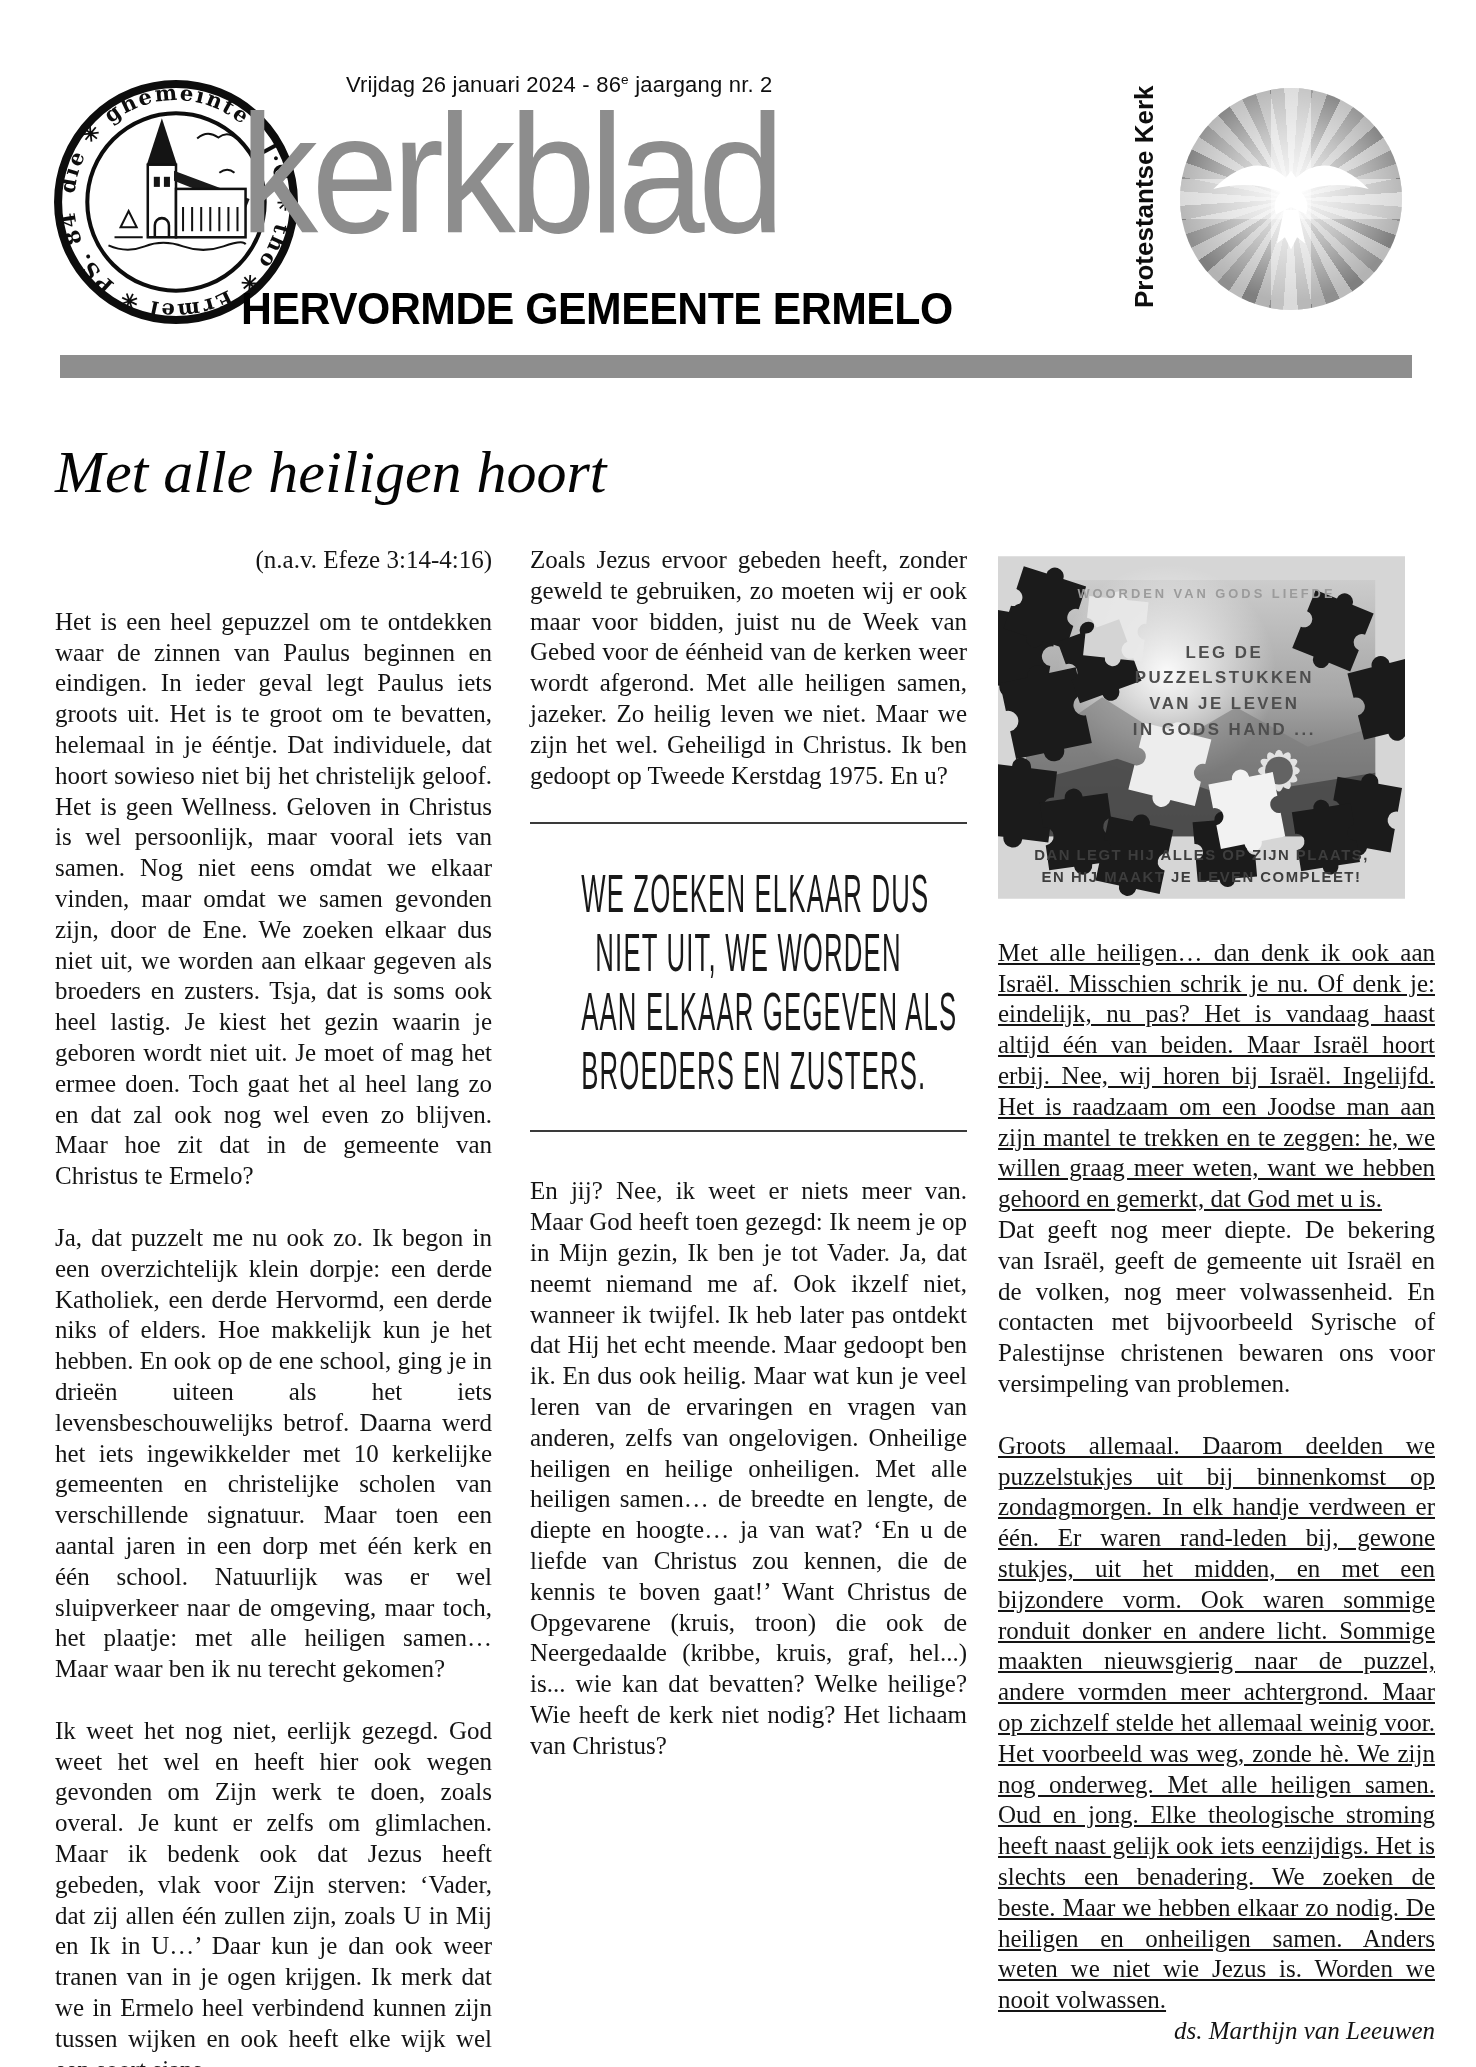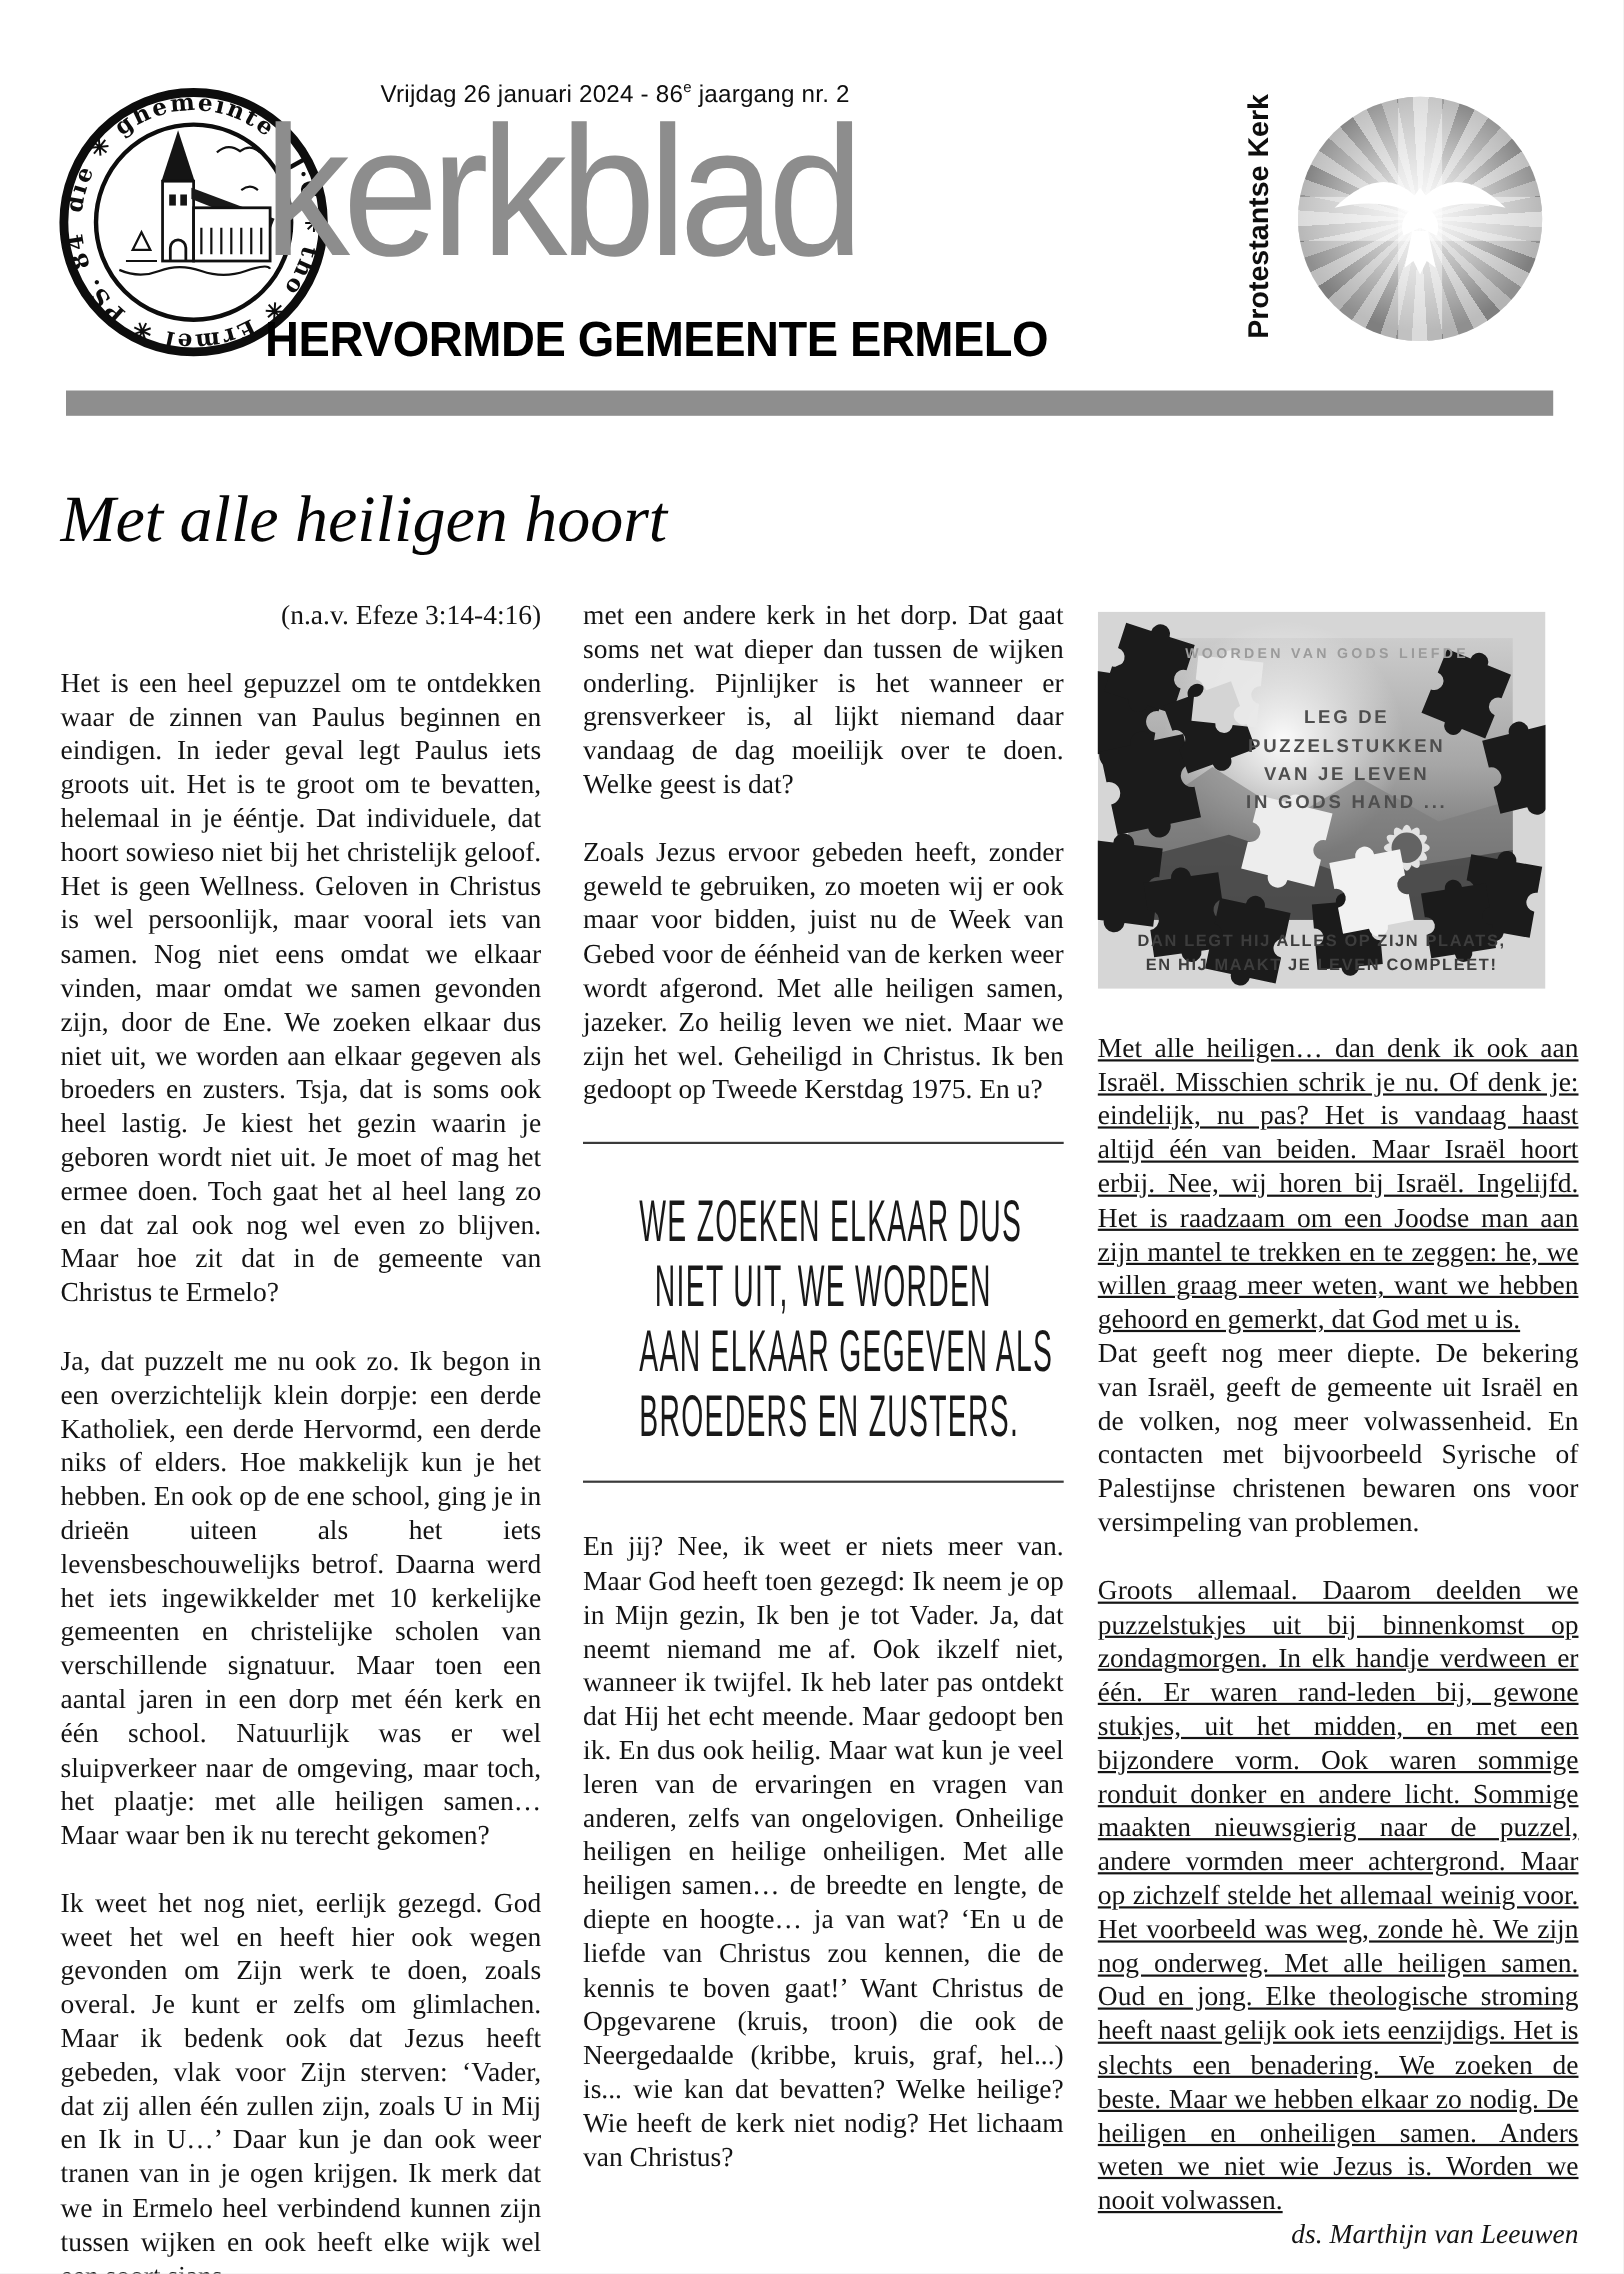--- a/index.html
+++ b/index.html
@@ -107,21 +107,20 @@
   <h1 class="headline">Met alle heiligen hoort</h1>
 
   <div class="col col-1">
     <p class="reference">(n.a.v. Efeze 3:14-4:16)</p>
     <p>Het is een heel gepuzzel om te ontdekken waar de zinnen van Paulus beginnen en eindigen. In ieder geval legt Paulus iets groots uit. Het is te groot om te bevatten, helemaal in je ééntje. Dat individuele, dat hoort sowieso niet bij het christelijk geloof. Het is geen Wellness. Geloven in Christus is wel persoonlijk, maar vooral iets van samen. Nog niet eens omdat we elkaar vinden, maar omdat we samen gevonden zijn, door de Ene. We zoeken elkaar dus niet uit, we worden aan elkaar gegeven als broeders en zusters. Tsja, dat is soms ook heel lastig. Je kiest het gezin waarin je geboren wordt niet uit. Je moet of mag het ermee doen. Toch gaat het al heel lang zo en dat zal ook nog wel even zo blijven. Maar hoe zit dat in de gemeente van Christus te Ermelo?</p>
     <p>Ja, dat puzzelt me nu ook zo. Ik begon in een overzichtelijk klein dorpje: een derde Katholiek, een derde Hervormd, een derde niks of elders. Hoe makkelijk kun je het hebben. En ook op de ene school, ging je in drieën uiteen als het iets levensbeschouwelijks betrof. Daarna werd het iets ingewikkelder met 10 kerkelijke gemeenten en christelijke scholen van verschillende signatuur. Maar toen een aantal jaren in een dorp met één kerk en één school. Natuurlijk was er wel sluipverkeer naar de omgeving, maar toch, het plaatje: met alle heiligen samen… Maar waar ben ik nu terecht gekomen?</p>
     <p>Ik weet het nog niet, eerlijk gezegd. God weet het wel en heeft hier ook wegen gevonden om Zijn werk te doen, zoals overal. Je kunt er zelfs om glimlachen. Maar ik bedenk ook dat Jezus heeft gebeden, vlak voor Zijn sterven: ‘Vader, dat zij allen één zullen zijn, zoals U in Mij en Ik in U…’ Daar kun je dan ook weer tranen van in je ogen krijgen. Ik merk dat we in Ermelo heel verbindend kunnen zijn tussen wijken en ook heeft elke wijk wel een soort sjans</p>
   </div>
 
   <div class="col col-2">
-    <p>met een andere kerk in het dorp. Dat gaat soms net wat dieper dan tussen de wijken onderling. Pijnlijker is het wanneer er grensverkeer is, al lijkt niemand daar vandaag de dag moeilijk over te doen. Welke geest is dat?</p>
     <p>Zoals Jezus ervoor gebeden heeft, zonder geweld te gebruiken, zo moeten wij er ook maar voor bidden, juist nu de Week van Gebed voor de éénheid van de kerken weer wordt afgerond. Met alle heiligen samen, jazeker. Zo heilig leven we niet. Maar we zijn het wel. Geheiligd in Christus. Ik ben gedoopt op Tweede Kerstdag 1975. En u?</p>
     <hr class="rule">
     <div class="quote-wrap">
       <span class="q-line">WE ZOEKEN ELKAAR DUS</span>
       <span class="q-line">NIET UIT, WE WORDEN</span>
       <span class="q-line">AAN ELKAAR GEGEVEN ALS</span>
       <span class="q-line">BROEDERS EN ZUSTERS.</span>
     </div>
     <hr class="rule" style="margin-bottom:44px;">
     <p>En jij? Nee, ik weet er niets meer van. Maar God heeft toen gezegd: Ik neem je op in Mijn gezin, Ik ben je tot Vader. Ja, dat neemt niemand me af. Ook ikzelf niet, wanneer ik twijfel. Ik heb later pas ontdekt dat Hij het echt meende. Maar gedoopt ben ik. En dus ook heilig. Maar wat kun je veel leren van de ervaringen en vragen van anderen, zelfs van ongelovigen. Onheilige heiligen en heilige onheiligen. Met alle heiligen samen… de breedte en lengte, de diepte en hoogte… ja van wat? ‘En u de liefde van Christus zou kennen, die de kennis te boven gaat!’ Want Christus de Opgevarene (kruis, troon) die ook de Neergedaalde (kribbe, kruis, graf, hel...) is... wie kan dat bevatten? Welke heilige? Wie heeft de kerk niet nodig? Het lichaam van Christus?</p>

